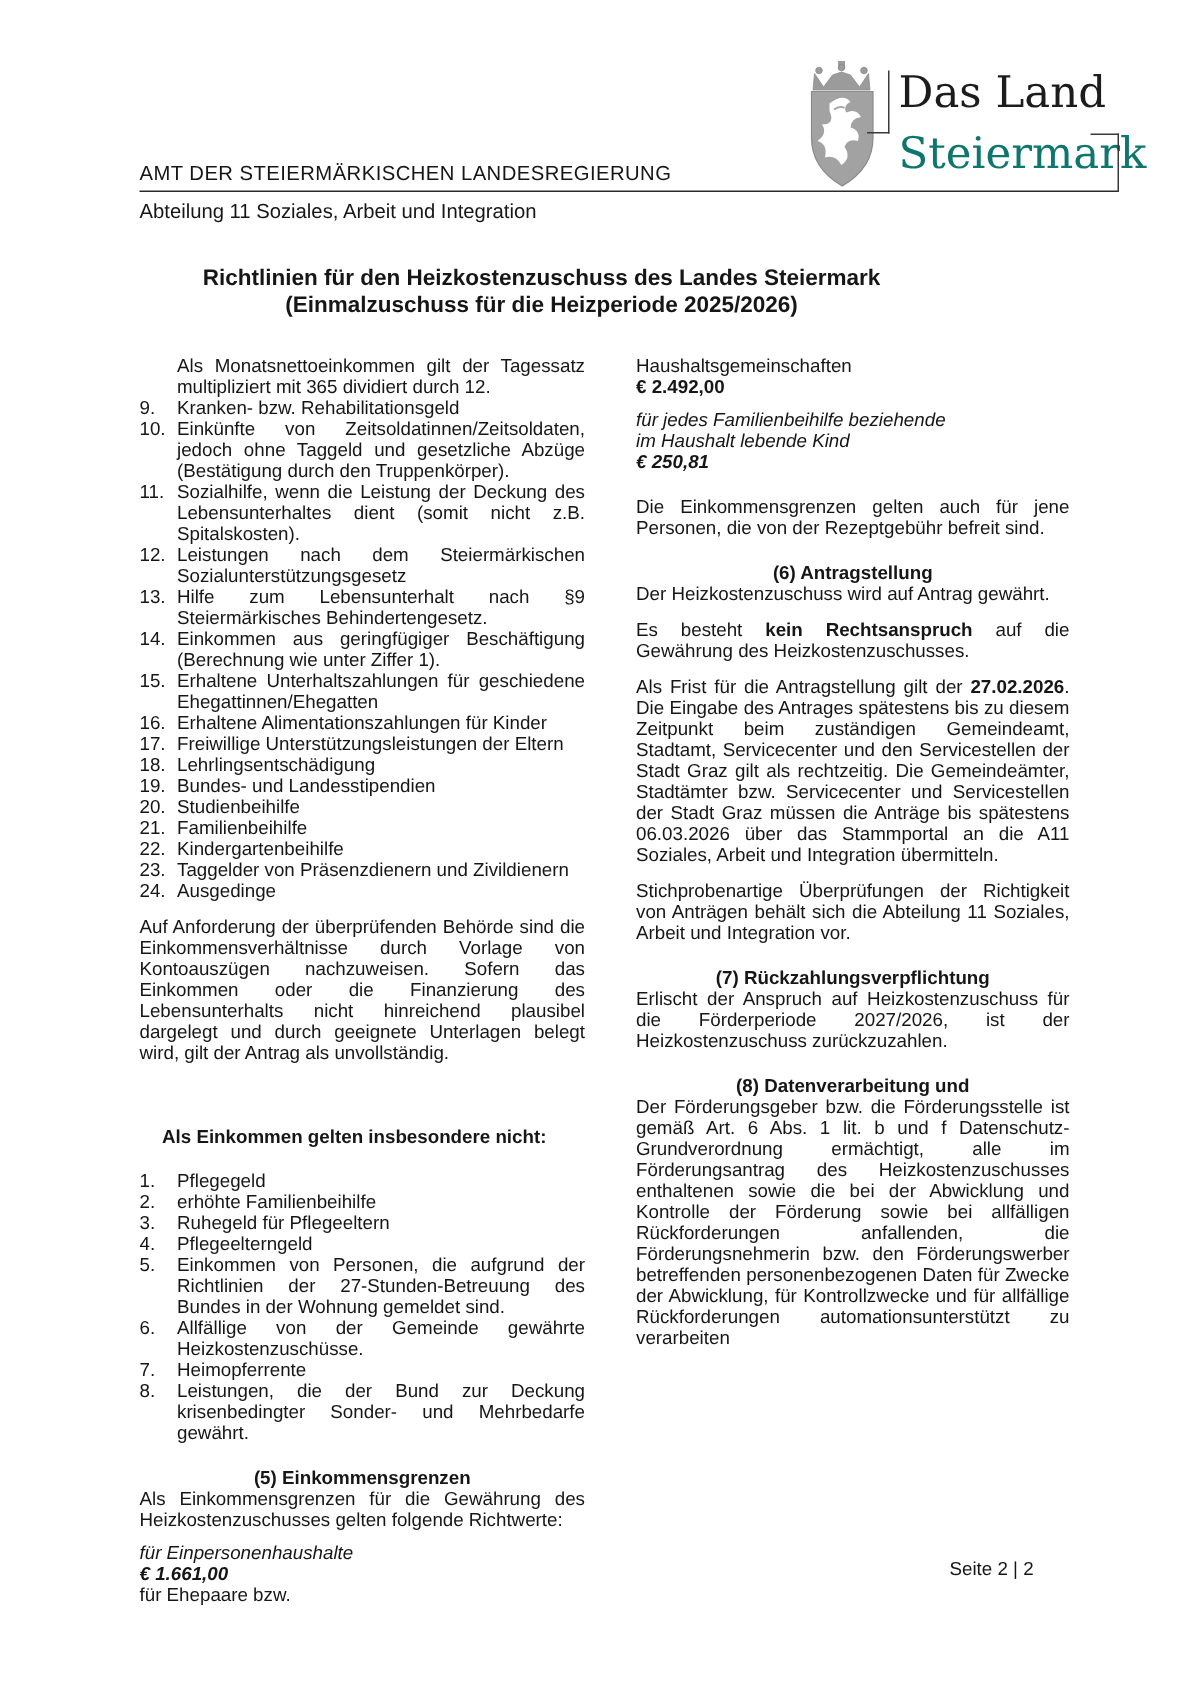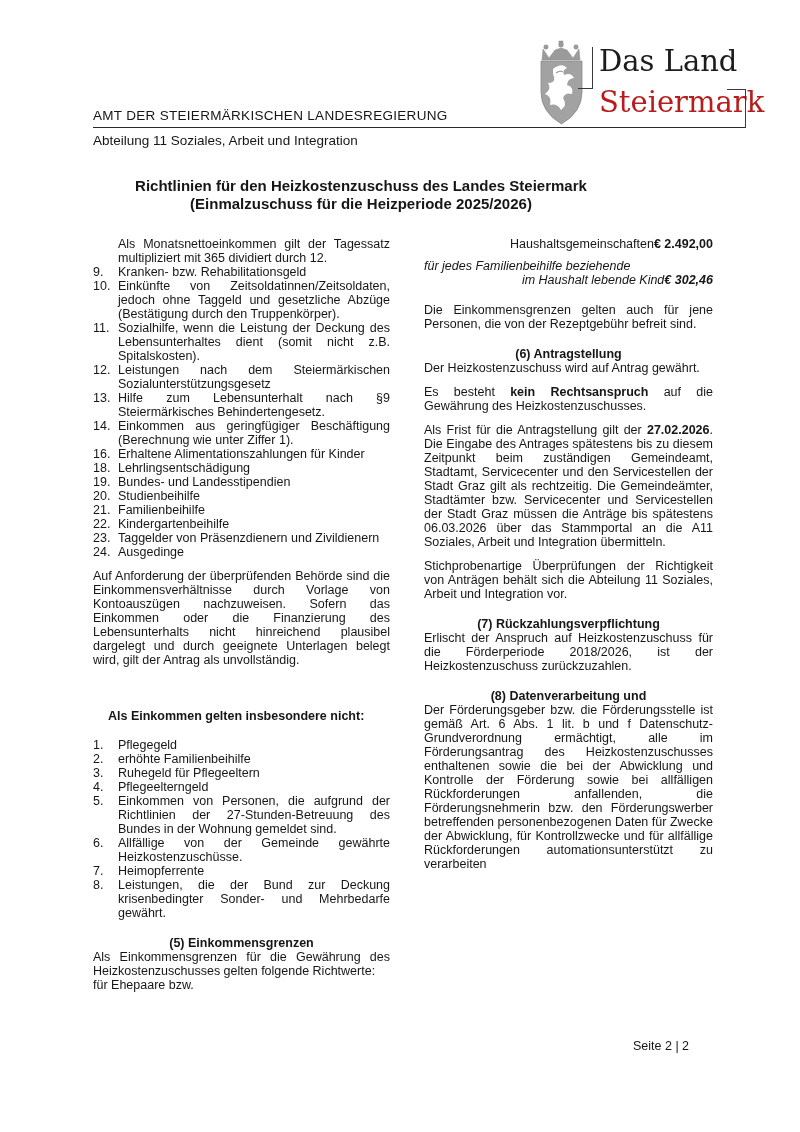--- a/index.html
+++ b/index.html
@@ -26,21 +26,21 @@
   }
 
   
   .crest { position:absolute; left:536px; top:40px; width:52px; height:86px; }
   .logo-line1 {
     position:absolute; left:599px; top:45px;
     font-family:"DejaVu Serif", serif; font-size:29px; line-height:32px; color:#1c1c1c; white-space:nowrap;
   }
   .logo-line2 {
     position:absolute; left:599px; top:86px;
-    font-family:"DejaVu Serif", serif; font-size:29px; line-height:32px; color:#b91c1c; white-space:nowrap;
+    font-family:"DejaVu Serif", serif; font-size:29px; line-height:32px; color:#0f766e; white-space:nowrap;
   }
   .lg-v1 { position:absolute; left:592px; top:47px;  width:1.4px; height:42px; background:#3a3a3a; }
   .lg-h1 { position:absolute; left:578px; top:88px;  width:15px;  height:1.4px; background:#3a3a3a; }
   .lg-v2 { position:absolute; left:745px; top:89px;  width:1.4px; height:39px; background:#3a3a3a; }
   .lg-h2 { position:absolute; left:727px; top:89px;  width:19px;  height:1.4px; background:#3a3a3a; }
 
   
   .doc-title {
     position:absolute; left:0; width:722px; top:177px;
     text-align:center; font-weight:bold; font-size:15px; line-height:17.5px;
@@ -53,21 +53,21 @@
   .jp { text-align:justify; text-justify:inter-word; margin:0; }
   .indent { padding-left:25px; }
 
   .li { display:flex; margin:0; }
   .li .num { width:25px; flex:0 0 25px; }
   .li .lt  { flex:1; text-align:justify; }
 
   .sec-h { text-align:center; font-weight:bold; margin:0; }
   .bold-h { font-weight:bold; margin:15px; }
 
-  .amt { display:flex; justify-content:flex-end; margin:0; }
+  .amt { display:flex; justify-content:flex-start; margin:0;flex-direction:column; }
   .amt .val { font-weight:bold; white-space:nowrap; }
   .col-left .amt { padding-right:15px; }
   .mt10 { margin-top:10px; }
   .mt14 { margin-top:8px;font-style:italic; }
   .mt16 { margin-top:16px; }
   .mt42 { margin-top:42px; }
 
   b.inb { font-weight:bold; }
 
   
@@ -131,24 +131,32 @@
       </div>
     <div class="li">
         <span class="num">13.</span>
         <span class="lt">Hilfe zum Lebensunterhalt nach §9 Steiermärkisches Behindertengesetz.</span>
       </div>
     <div class="li">
         <span class="num">14.</span>
         <span class="lt">Einkommen aus geringfügiger Beschäftigung (Berechnung wie unter Ziffer 1).</span>
       </div>
     <div class="li">
+        <span class="num">15.</span>
+        <span class="lt">Erhaltene Unterhaltszahlungen für geschiedene Ehegattinnen/Ehegatten</span>
+      </div>
+    <div class="li">
         <span class="num">16.</span>
         <span class="lt">Erhaltene Alimentationszahlungen für Kinder</span>
       </div>
     <div class="li">
+        <span class="num">17.</span>
+        <span class="lt">Freiwillige Unterstützungsleistungen der Eltern</span>
+      </div>
+    <div class="li">
         <span class="num">18.</span>
         <span class="lt">Lehrlingsentschädigung</span>
       </div>
     <div class="li">
         <span class="num">19.</span>
         <span class="lt">Bundes- und Landesstipendien</span>
       </div>
     <div class="li">
         <span class="num">20.</span>
         <span class="lt">Studienbeihilfe</span>
@@ -202,46 +210,50 @@
         <span class="num">7.</span>
         <span class="lt">Heimopferrente</span>
       </div>
     <div class="li">
         <span class="num">8.</span>
         <span class="lt">Leistungen, die der Bund zur Deckung krisenbedingter Sonder- und Mehrbedarfe gewährt.</span>
       </div>
 
     <p class="sec-h mt16">(5) Einkommensgrenzen</p>
     <p class="jp">Als Einkommensgrenzen für die Gewährung des Heizkostenzuschusses gelten folgende Richtwerte:</p>
+    <div class="amt mt14">
+      <span>für Einpersonenhaushalte</span>
+      <span class="val">€ 1.661,00</span>
+    </div>
     <div>für Ehepaare bzw.</div>
   </div>
 
   <div class="col col-right">
     <div class="amt">
       <span>Haushaltsgemeinschaften</span>
       <span class="val">€ 2.492,00</span>
     </div>
     <div class="mt14">
       <div>für jedes Familienbeihilfe beziehende</div>
       <div class="amt">
         <span>im Haushalt lebende Kind</span>
-        <span class="val">€ 302,46</span>
+        <span class="val">€ 250,81</span>
       </div>
     </div>
 
     <p class="jp mt16">Die Einkommensgrenzen gelten auch für jene Personen, die von der Rezeptgebühr befreit sind.</p>
 
     <p class="sec-h mt16">(6) Antragstellung</p>
     <p class="jp">Der Heizkostenzuschuss wird auf Antrag gewährt.</p>
     <p class="jp mt10"><span>Es besteht </span><b class="inb">kein Rechtsanspruch</b><span> auf die Gewährung des Heizkostenzuschusses.</span></p>
     <p class="jp mt10"><span>Als Frist für die Antragstellung gilt der </span><b class="inb">27.02.2026</b><span>. Die Eingabe des Antrages spätestens bis zu diesem Zeitpunkt beim zuständigen Gemeindeamt, Stadtamt, Servicecenter und den Servicestellen der Stadt Graz gilt als rechtzeitig. Die Gemeindeämter, Stadtämter bzw. Servicecenter und Servicestellen der Stadt Graz müssen die Anträge bis spätestens 06.03.2026 über das Stammportal an die A11 Soziales, Arbeit und Integration übermitteln.</span></p>
     <p class="jp mt10">Stichprobenartige Überprüfungen der Richtigkeit von Anträgen behält sich die Abteilung 11 Soziales, Arbeit und Integration vor.</p>
 
     <p class="sec-h mt16">(7) Rückzahlungsverpflichtung</p>
-    <p class="jp">Erlischt der Anspruch auf Heizkostenzuschuss für die Förderperiode 2018/2026, ist der Heizkostenzuschuss zurückzuzahlen.</p>
+    <p class="jp">Erlischt der Anspruch auf Heizkostenzuschuss für die Förderperiode 2027/2026, ist der Heizkostenzuschuss zurückzuzahlen.</p>
 
     <div class="mt16">
       <p class="sec-h">(8) Datenverarbeitung und</p>
     </div>
     <p class="jp">Der Förderungsgeber bzw. die Förderungsstelle ist gemäß Art. 6 Abs. 1 lit. b und f Datenschutz- Grundverordnung ermächtigt, alle im Förderungsantrag des Heizkostenzuschusses enthaltenen sowie die bei der Abwicklung und Kontrolle der Förderung sowie bei allfälligen Rückforderungen anfallenden, die Förderungsnehmerin bzw. den Förderungswerber betreffenden personenbezogenen Daten für Zwecke der Abwicklung, für Kontrollzwecke und für allfällige Rückforderungen automationsunterstützt zu verarbeiten</p>
   </div>
 
   <div class="footer-page">Seite 2 | 2</div>
 
 </div>

